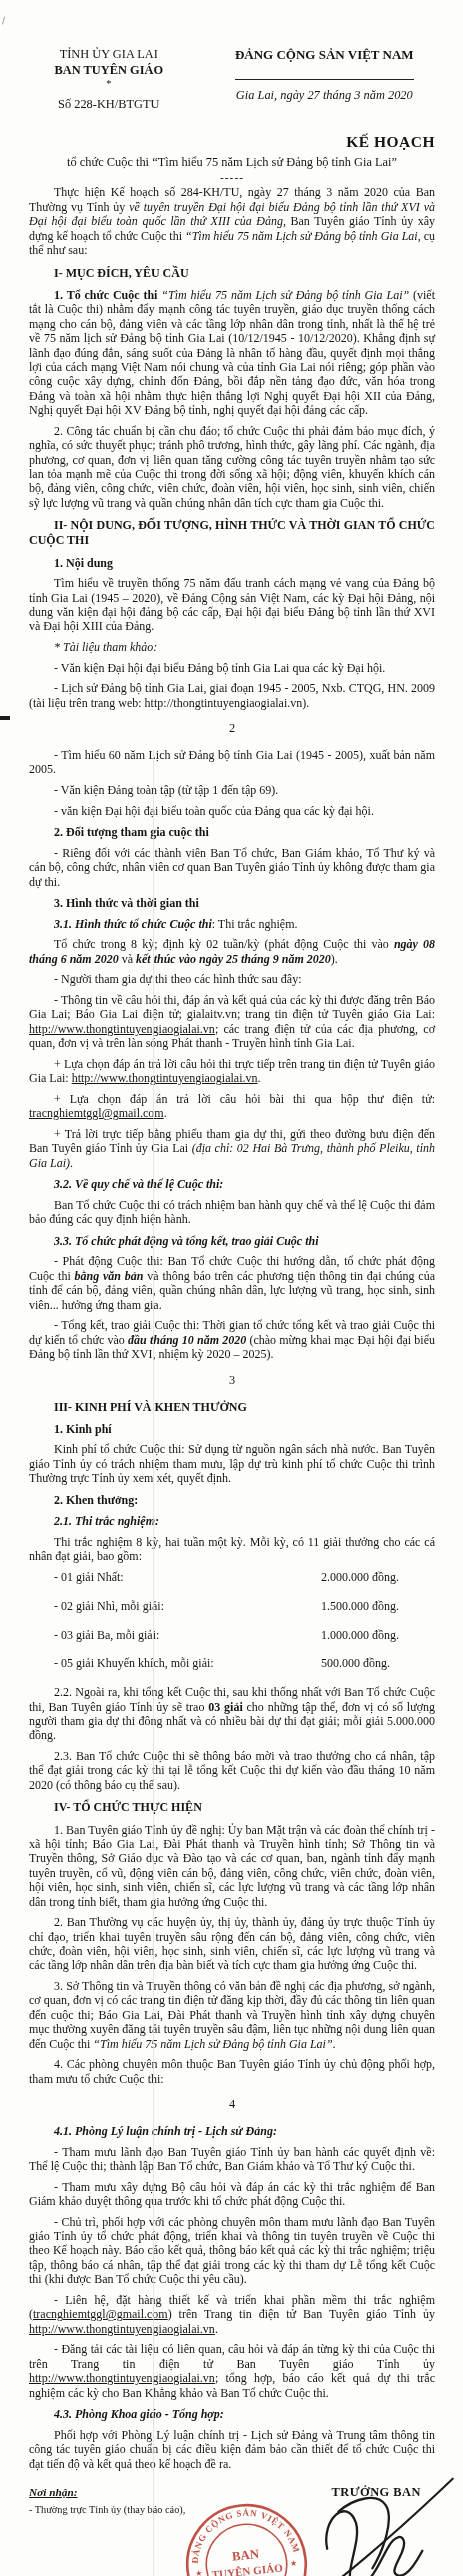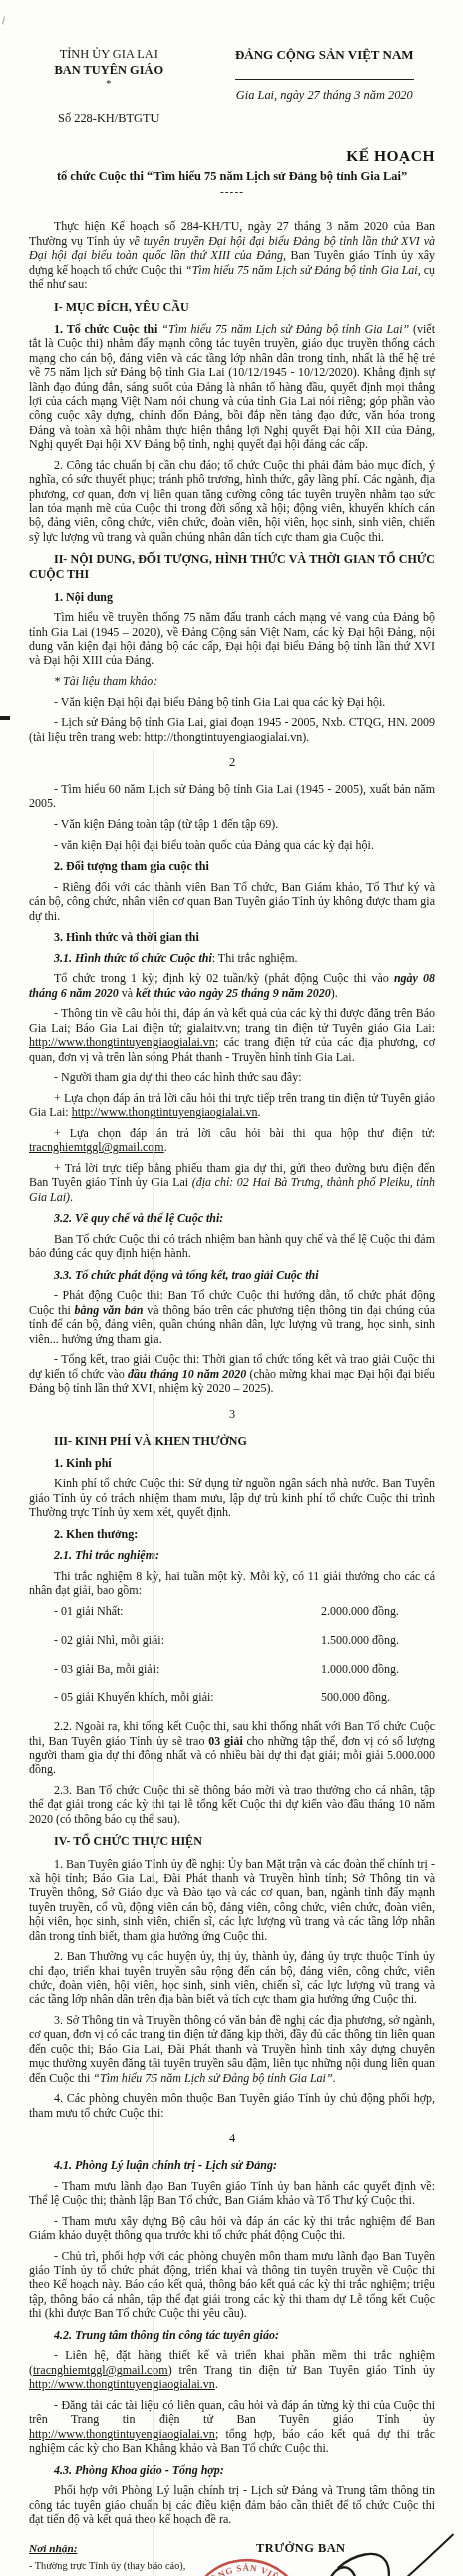--- a/index.html
+++ b/index.html
@@ -7,50 +7,50 @@
     position:relative; width:464px; height:2647px; overflow:hidden;
     background:#fdfdfb; color:#151515; box-sizing:border-box;
     padding:47px 29px 0 29px;
     font-family:"Liberation Serif","DejaVu Serif",serif;
   }
   
   .hdr{display:flex; justify-content:space-between; align-items:flex-start;gap:25px;}
   .hdr-left{width:160px; text-align:center; font-size:12.4px; line-height:15.5px;}
   .hdr-left .org{font-weight:bold;}
   .hdr-left .star{font-size:10.3px; line-height:11.3px;}
-  .hdr-left .docno{margin-top:22px; font-size:12.4px;text-align:center;}
+  .hdr-left .docno{margin-top:8px; font-size:12.4px;text-align:center;}
   .hdr-right{width:222px; text-align:center;}
   .hdr-right .party{font-weight:bold; font-size:13px; display:inline-block; padding-bottom:16px; border-bottom:1px solid #222;}
   .hdr-right .pdate{font-style:italic; font-size:12.4px; margin-top:8.2px;}
   
   .title-block{text-align:center; margin-top:20.6px;}
   .doc-kind{font-weight:bold; font-size:15.5px; letter-spacing:0.5px;text-align:right;}
-  .doc-subject{font-weight:bold; font-size:12.4px; margin-top:4.1px;}
+  .doc-subject{font-weight:normal; font-size:12.4px; margin-top:4.1px;}
   .divider{font-weight:bold; font-size:11.3px; letter-spacing:1px; margin-top:1px;}
   
   .p{font-size:12px; line-height:14.4px; text-align:justify; margin:0 0 6.2px; text-indent:25px;}
   .hsec{font-weight:bold; font-size:12px; line-height:15px; text-align:justify; margin:8.2px 0 7.2px; text-indent:25px;}
   .hsub{font-weight:bold; font-size:12px; line-height:14.4px; margin:7.2px 0 6.2px; text-indent:25px;}
   .hsi{font-weight:bold; font-style:italic; font-size:12px; line-height:14.4px; margin:7.2px 0 6.2px; text-indent:25px;font-family:Liberation Serif, serif;}
   .it{font-style:italic;}
   .bi{font-weight:bold; font-style:italic;}
   .b{font-weight:bold;}
   .u{text-decoration:underline;}
   .pageno{text-align:center; font-size:12.4px; line-height:14.4px; margin:11.3px 0 12.4px; text-indent:0;}
-  .first-intro{margin-top:22px;}
+  .first-intro{margin-top:2px;}
   
   .prize{display:flex; font-size:12px; line-height:14.4px; margin:0 0 14.4px;gap:36px;}
   .prize .lbl{padding-left:25px; width:231px; box-sizing:content-box;}
   .prize .amt{}
   
   .footer{position:relative; margin-top:14.4px; height:258px;}
   .recips{width:242px;}
   .recip-label{font-weight:bold; font-style:italic; font-size:11.3px; line-height:15.5px; text-decoration:underline; margin-bottom:2.1px;}
   .recip{font-size:10.3px; line-height:14px;}
-  .sign-block{position:absolute; left:227px; top:0; width:165px; text-align:left;}
+  .sign-block{position:absolute; left:227px; top:0; width:165px; text-align:right;}
   .sign-title{font-weight:bold; font-size:12.4px; letter-spacing:0.5px;}
   .seal-svg{position:absolute; left:154px; top:15.5px; width:127px; height:127px;}
   .sig-svg{position:absolute; left:222px; top:-23px; width:211px; height:178px;}
   
   .scanline{position:absolute; left:153px; top:750px; width:1px; height:1897px; background:#dcdcda; opacity:.75;}
   .edge-dash{position:absolute; left:0; top:716px; width:9.8px; height:4.1px; background:#1d1d1d;}
   .mark-tl{position:absolute; left:3.1px; top:17px; width:4.1px; height:7.7px; border-left:1.5px solid #666; transform:rotate(14deg); opacity:.6;}
 </style>
 </head>
 <body>
@@ -95,23 +95,23 @@
 
   <p class="pageno">2</p>
 
   <p class="p">- Tìm hiểu 60 năm Lịch sử Đảng bộ tỉnh Gia Lai (1945 - 2005), xuất bản năm 2005.</p>
   <p class="p">- Văn kiện Đảng toàn tập (từ tập 1 đến tập 69).</p>
   <p class="p">- văn kiện Đại hội đại biểu toàn quốc của Đảng qua các kỳ đại hội.</p>
   <p class="hsub">2. Đối tượng tham gia cuộc thi</p>
   <p class="p">- Riêng đối với các thành viên Ban Tổ chức, Ban Giám khảo, Tổ Thư ký và cán bộ, công chức, nhân viên cơ quan Ban Tuyên giáo Tỉnh ủy không được tham gia dự thi.</p>
   <p class="hsub">3. Hình thức và thời gian thi</p>
   <p class="p"><span class="bi">3.1. Hình thức tổ chức Cuộc thi</span><span>: Thi trắc nghiệm.</span></p>
-  <p class="p"><span>Tổ chức trong 1 kỳ; định kỳ 02 tuần/kỳ (phát động Cuộc thi vào </span><span class="bi">ngày 08 tháng 6 năm 2020</span><span> và </span><span class="bi">kết thúc vào ngày 25 tháng 9 năm 2020</span><span>).</span></p>
+  <p class="p"><span>Tổ chức trong 8 kỳ; định kỳ 02 tuần/kỳ (phát động Cuộc thi vào </span><span class="bi">ngày 08 tháng 6 năm 2020</span><span> và </span><span class="bi">kết thúc vào ngày 25 tháng 9 năm 2020</span><span>).</span></p>
+  <p class="p">- Người tham gia dự thi theo các hình thức sau đây:</p>
   <p class="p"><span>- Thông tin về câu hỏi thi, đáp án và kết quả của các kỳ thi được đăng trên Báo Gia Lai; Báo Gia Lai điện tử; gialaitv.vn; trang tin điện tử Tuyên giáo Gia Lai: </span><span class="u">http://www.thongtintuyengiaogialai.vn</span><span>; các trang điện tử của các địa phương, cơ quan, đơn vị và trên làn sóng Phát thanh - Truyền hình tỉnh Gia Lai.</span></p>
-  <p class="p">- Người tham gia dự thi theo các hình thức sau đây:</p>
   <p class="p"><span>+ Lựa chọn đáp án trả lời câu hỏi thi trực tiếp trên trang tin điện tử Tuyên giáo Gia Lai: </span><span class="u">http://www.thongtintuyengiaogialai.vn</span><span>.</span></p>
   <p class="p"><span>+ Lựa chọn đáp án trả lời câu hỏi bài thi qua hộp thư điện tử: </span><span class="u">tracnghiemtggl@gmail.com</span><span>.</span></p>
   <p class="p"><span>+ Trả lời trực tiếp bằng phiếu tham gia dự thi, gửi theo đường bưu điện đến Ban Tuyên giáo Tỉnh ủy Gia Lai </span><span class="it">(địa chỉ: 02 Hai Bà Trưng, thành phố Pleiku, tỉnh Gia Lai)</span><span>.</span></p>
   <p class="hsi">3.2. Về quy chế và thể lệ Cuộc thi:</p>
   <p class="p">Ban Tổ chức Cuộc thi có trách nhiệm ban hành quy chế và thể lệ Cuộc thi đảm bảo đúng các quy định hiện hành.</p>
   <p class="hsi">3.3. Tổ chức phát động và tổng kết, trao giải Cuộc thi</p>
   <p class="p"><span>- Phát động Cuộc thi: Ban Tổ chức Cuộc thi hướng dẫn, tổ chức phát động Cuộc thi </span><span class="bi">bằng văn bản</span><span> và thông báo trên các phương tiện thông tin đại chúng của tỉnh để cán bộ, đảng viên, quần chúng nhân dân, lực lượng vũ trang, học sinh, sinh viên... hưởng ứng tham gia.</span></p>
   <p class="p"><span>- Tổng kết, trao giải Cuộc thi: Thời gian tổ chức tổng kết và trao giải Cuộc thi dự kiến tổ chức vào </span><span class="bi">đầu tháng 10 năm 2020</span><span> (chào mừng khai mạc Đại hội đại biểu Đảng bộ tỉnh lần thứ XVI, nhiệm kỳ 2020 – 2025).</span></p>
 
   <p class="pageno">3</p>
@@ -148,21 +148,20 @@
   <p class="p">2. Ban Thường vụ các huyện ủy, thị ủy, thành ủy, đảng ủy trực thuộc Tỉnh ủy chỉ đạo, triển khai tuyên truyền sâu rộng đến cán bộ, đảng viên, công chức, viên chức, đoàn viên, hội viên, học sinh, sinh viên, chiến sĩ, các lực lượng vũ trang và các tầng lớp nhân dân trên địa bàn biết và tích cực tham gia hưởng ứng Cuộc thi.</p>
   <p class="p"><span>3. Sở Thông tin và Truyền thông có văn bản đề nghị các địa phương, sở ngành, cơ quan, đơn vị có các trang tin điện tử đăng kịp thời, đầy đủ các thông tin liên quan đến cuộc thi; Báo Gia Lai, Đài Phát thanh và Truyền hình tỉnh xây dựng chuyên mục thường xuyên đăng tải tuyên truyền sâu đậm, liên tục những nội dung liên quan đến Cuộc thi </span><span class="it">“Tìm hiểu 75 năm Lịch sử Đảng bộ tỉnh Gia Lai”</span><span>.</span></p>
   <p class="p">4. Các phòng chuyên môn thuộc Ban Tuyên giáo Tỉnh ủy chủ động phối hợp, tham mưu tổ chức Cuộc thi:</p>
 
   <p class="pageno">4</p>
 
   <p class="hsi">4.1. Phòng Lý luận chính trị - Lịch sử Đảng:</p>
   <p class="p">- Tham mưu lãnh đạo Ban Tuyên giáo Tỉnh ủy ban hành các quyết định về: Thể lệ Cuộc thi; thành lập Ban Tổ chức, Ban Giám khảo và Tổ Thư ký Cuộc thi.</p>
   <p class="p">- Tham mưu xây dựng Bộ câu hỏi và đáp án các kỳ thi trắc nghiệm để Ban Giám khảo duyệt thông qua trước khi tổ chức phát động Cuộc thi.</p>
   <p class="p">- Chủ trì, phối hợp với các phòng chuyên môn tham mưu lãnh đạo Ban Tuyên giáo Tỉnh ủy tổ chức phát động, triển khai và thông tin tuyên truyền về Cuộc thi theo Kế hoạch này. Báo cáo kết quả, thông báo kết quả các kỳ thi trắc nghiệm; triệu tập, thông báo cá nhân, tập thể đạt giải trong các kỳ thi tham dự Lễ tổng kết Cuộc thi (khi được Ban Tổ chức Cuộc thi yêu cầu).</p>
-  <p class="hsi">4.2. Trung tâm thông tin công tác tuyên giáo:</p>
   <p class="p"><span>- Liên hệ, đặt hàng thiết kế và triển khai phần mềm thi trắc nghiệm (</span><span class="u">tracnghiemtggl@gmail.com</span><span>) trên Trang tin điện tử Ban Tuyên giáo Tỉnh ủy </span><span class="u">http://www.thongtintuyengiaogialai.vn</span><span>.</span></p>
   <p class="p"><span>- Đăng tải các tài liệu có liên quan, câu hỏi và đáp án từng kỳ thi của Cuộc thi trên Trang tin điện tử Ban Tuyên giáo Tỉnh ủy </span><span class="u">http://www.thongtintuyengiaogialai.vn</span><span>; tổng hợp, báo cáo kết quả dự thi trắc nghiệm các kỳ cho Ban Khẳng khảo và Ban Tổ chức Cuộc thi.</span></p>
   <p class="hsi">4.3. Phòng Khoa giáo - Tổng hợp:</p>
   <p class="p">Phối hợp với Phòng Lý luận chính trị - Lịch sử Đảng và Trung tâm thông tin công tác tuyên giáo chuẩn bị các điều kiện đảm bảo cần thiết để tổ chức Cuộc thi đạt tiến độ và kết quả theo kế hoạch đề ra.</p>
 
   <div class="footer">
     <div class="recips">
       <div class="recip-label">Nơi nhận:</div>
       <div class="recip">- Thường trực Tỉnh ủy (thay báo cáo),</div>
 

